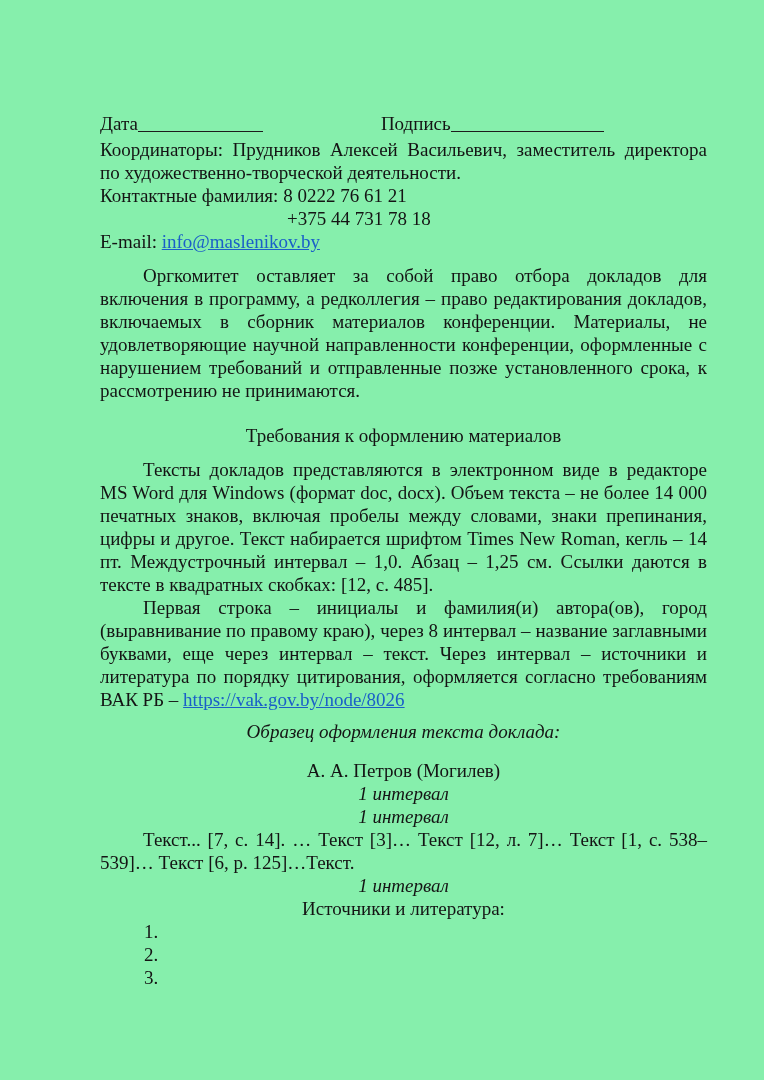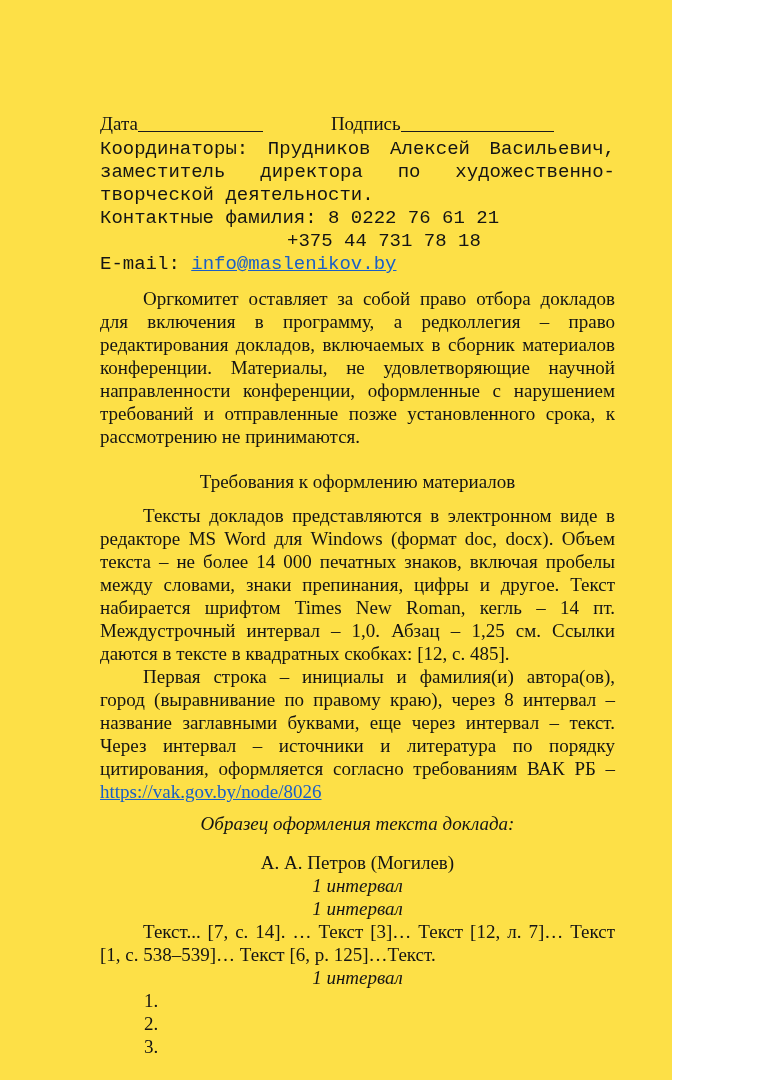--- a/index.html
+++ b/index.html
@@ -11,24 +11,24 @@
     width: 764px;
     height: 1080px;
     overflow: hidden;
     font-family: "Liberation Serif", "DejaVu Serif", serif;
     font-size: 19px;
     line-height: 23px;
     color: #141414;
   }
   .page {
     box-sizing: border-box;
-    width: 672px;
+    width: 764px;
     height: 1080px;
     padding: 112px 57px 0 100px;
-    background: #fde047;
+    background: #86efac;
   }
   p { margin: 0; }
   .just {
     text-align: justify;
     text-indent: 43px;
   }
   .noindent { text-indent: 0; }
   .center {
     text-align: center;
     text-indent: 0;
@@ -44,23 +44,23 @@
     display: flex;
     align-items: baseline;
     text-indent: 0;
   }
   .sig-line {
     display: inline-block;
     height: 2px;
     border-bottom: 1.6px solid #1c1c1c;
     transform: translateY(2px);
   }
-  .sig-group-2 { margin-left: 68px; font-family: Liberation Serif, serif; }
+  .sig-group-2 { margin-left: 118px; font-family: Liberation Serif, serif; }
   
-  .contact-block { margin-top: 3px; font-family: Liberation Mono, monospace; }
+  .contact-block { margin-top: 3px; }
   .phone-secondary { padding-left: 187px; }
   a.doc-link {
     color: var(--link-color, #1a5fc8);
     text-decoration: underline;
     text-decoration-color: var(--link-color, #1a5fc8);
     cursor: pointer;
   }
   .org-par { margin-top: 11px; }
   .h-requirements {
     margin-top: 22px;
@@ -106,20 +106,21 @@
 
   <p class="center bold italic sample-heading">Образец оформления текста доклада:</p>
 
   <p class="right sample-author">А. А. Петров (Могилев)</p>
   <p class="center italic">1 интервал</p>
   <p class="center italic">1 интервал</p>
 
   <p class="just">Текст... [7, с. 14]. … Текст [3]… Текст [12, л. 7]… Текст [1, с. 538–539]… Текст [6, р. 125]…Текст.</p>
 
   <p class="center italic">1 интервал</p>
+  <p class="center">Источники и литература:</p>
 
   <ul class="sources-list">
     <li>1.</li>
     <li>2.</li>
     <li>3.</li>
   </ul>
 
 </div>
 
 </body></html>

